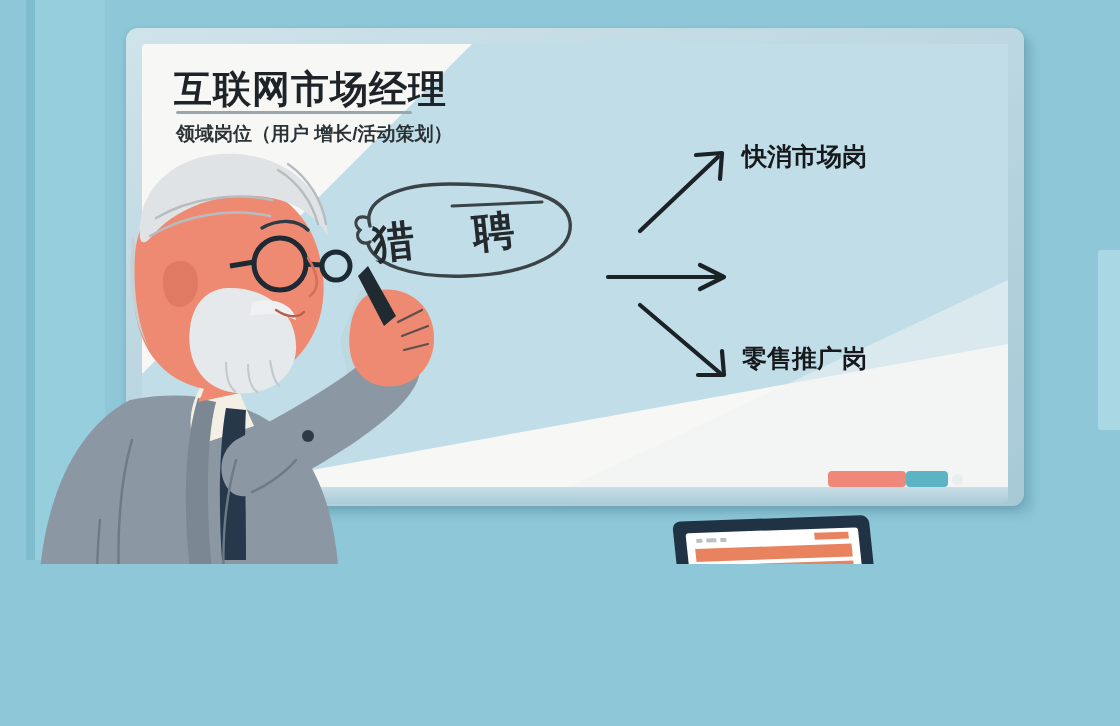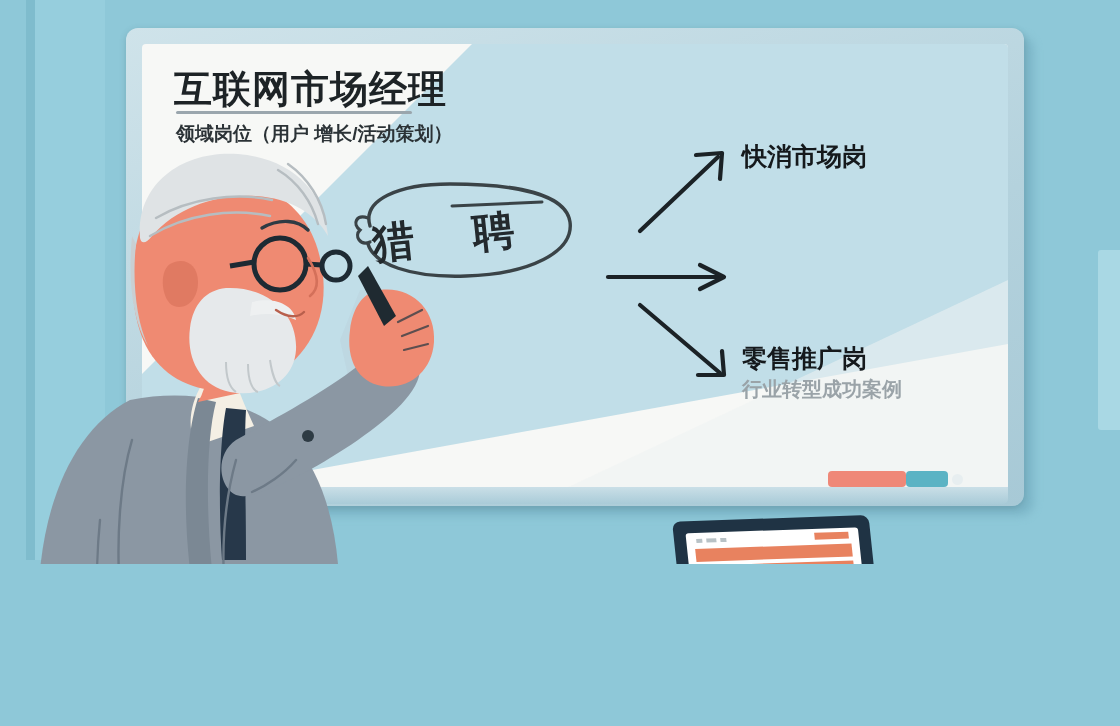--- a/index.html
+++ b/index.html
@@ -278,21 +278,20 @@
       <path d="M96,20 L122,18 L120,44"></path>
       <path d="M8,142 L120,142"></path>
       <path d="M100,130 L124,142 L100,154"></path>
       <path d="M40,170 L120,238"></path>
       <path d="M98,240 L124,240 L122,216"></path>
     </g>
   </svg>
 
   <div class="layer branch-label" id="label-1">快消市场岗</div>
   <div class="layer branch-label" id="label-3">零售推广岗</div>
-  <div class="layer" id="label-3-sub">行业转型成功案例</div>
 
   <svg class="layer" id="person" viewBox="0 0 470 590" width="470" height="590">
 
     <path d="M320,150 C348,150 372,178 368,216 C364,254 338,266 314,262 L300,200 Z" fill="#bcd6e0" opacity="0.75"></path>
 
     <path d="M90,260 C40,286 8,348 0,430 L0,590 L300,590 L300,470
              C300,400 288,340 252,300 C220,266 160,246 90,260 Z" fill="#8b97a3"></path>
 
     <path d="M168,236 C150,258 146,286 156,306 L214,286 C204,264 196,244 192,232 Z" fill="#f4efe4"></path>
 

